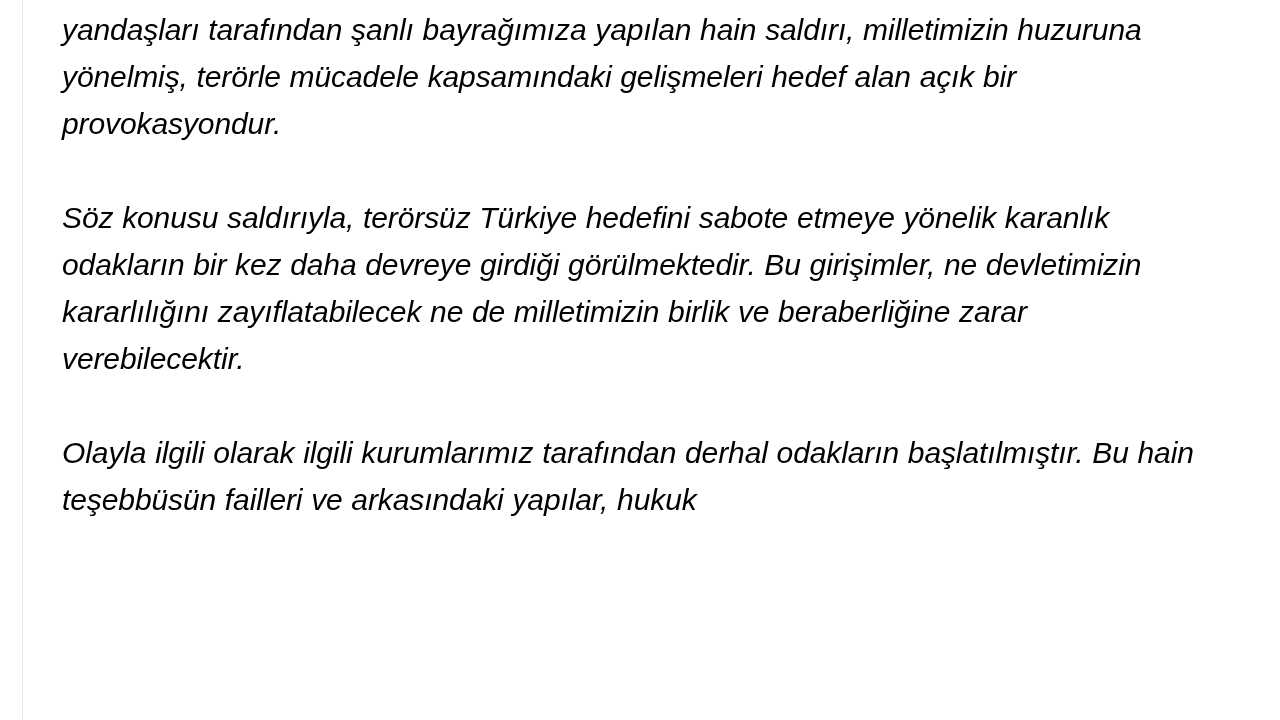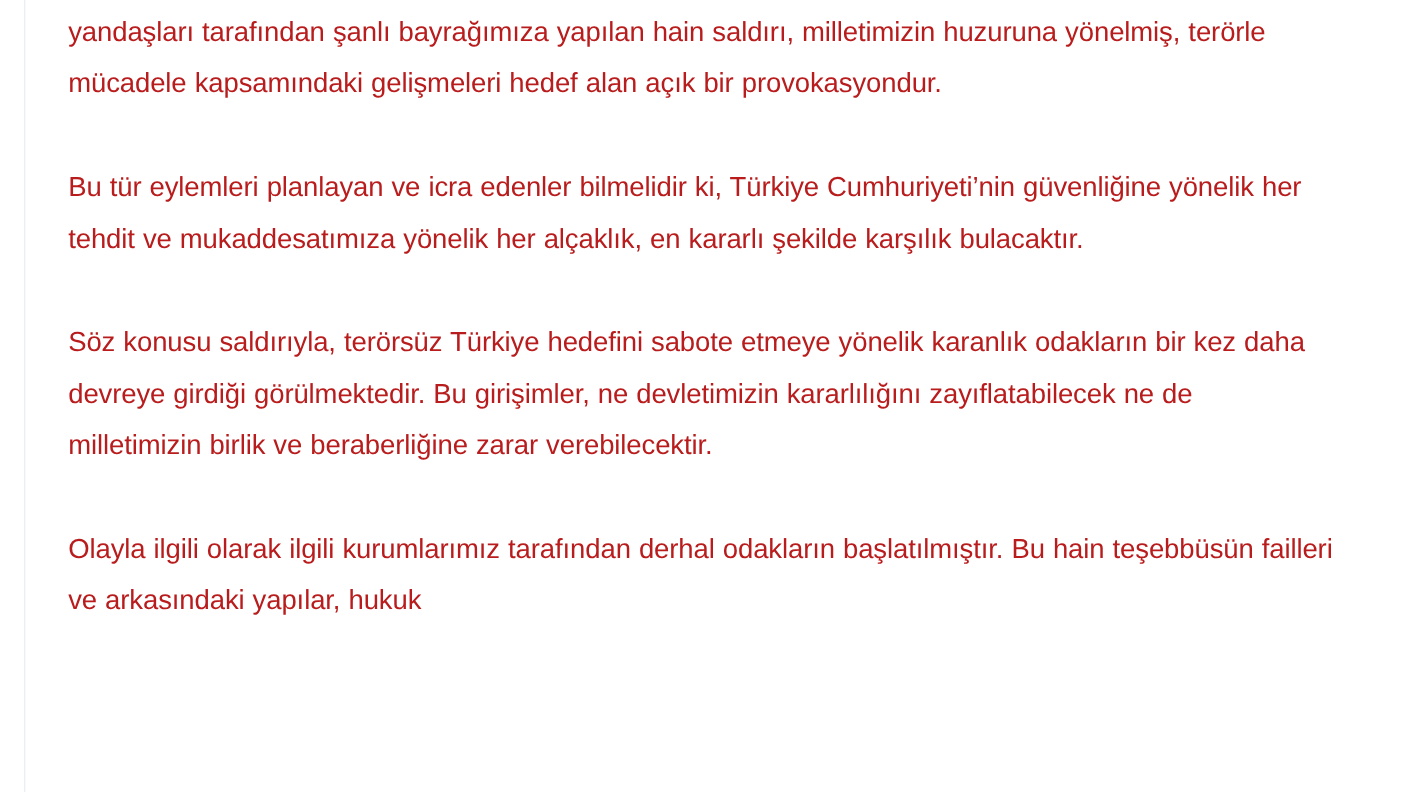--- a/index.html
+++ b/index.html
@@ -32,26 +32,27 @@
   }
   .content {
     position: absolute;
     left: 62px;
     top: 0;
     width: 1150px;
     padding-top: 6px;
     box-sizing: border-box;
   }
   .para {
-    color: #b91c1c;
-    font-size: 25px;
+    color: #000000;
+    font-size: 30px;
     line-height: 47px;
     letter-spacing: -0.1px;
     margin: 0 0 47px 0;
     word-spacing: 0.5px;
+    font-style: italic;
   }
   .para:last-child {
     margin-bottom: 0;
   }
   .para.first {
     margin-top: 0;
   }
   
   .para.clipped {
     margin-bottom: 0;
@@ -61,20 +62,19 @@
 <body>
 
 <div class="page">
 
   <div class="left-rule"></div>
 
   <div class="content">
 
     <p class="para first">yandaşları tarafından şanlı bayrağımıza yapılan hain saldırı, milletimizin huzuruna yönelmiş, terörle mücadele kapsamındaki gelişmeleri hedef alan açık bir provokasyondur.</p>
 
-    <p class="para">Bu tür eylemleri planlayan ve icra edenler bilmelidir ki, Türkiye Cumhuriyeti’nin güvenliğine yönelik her tehdit ve mukaddesatımıza yönelik her alçaklık, en kararlı şekilde karşılık bulacaktır.</p>
 
     <p class="para">Söz konusu saldırıyla, terörsüz Türkiye hedefini sabote etmeye yönelik karanlık odakların bir kez daha devreye girdiği görülmektedir. Bu girişimler, ne devletimizin kararlılığını zayıflatabilecek ne de milletimizin birlik ve beraberliğine zarar verebilecektir.</p>
 
     <p class="para clipped">Olayla ilgili olarak ilgili kurumlarımız tarafından derhal odakların başlatılmıştır. Bu hain teşebbüsün failleri ve arkasındaki yapılar, hukuk</p>
 
   </div>
 </div>
 
 </body></html>

